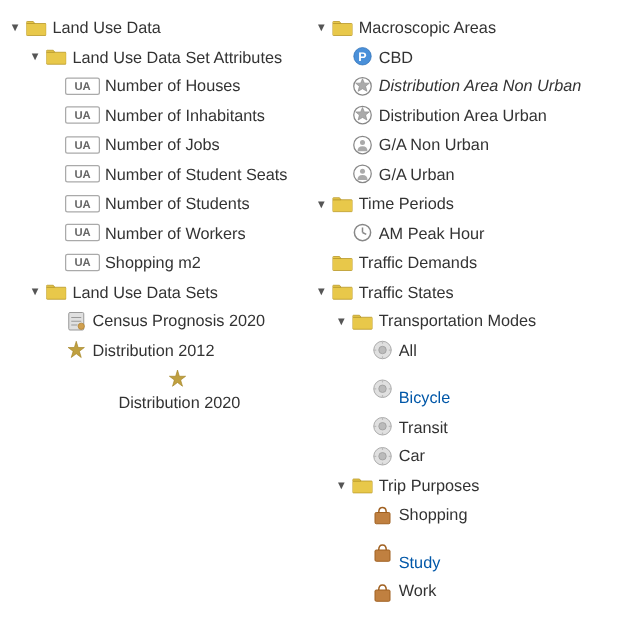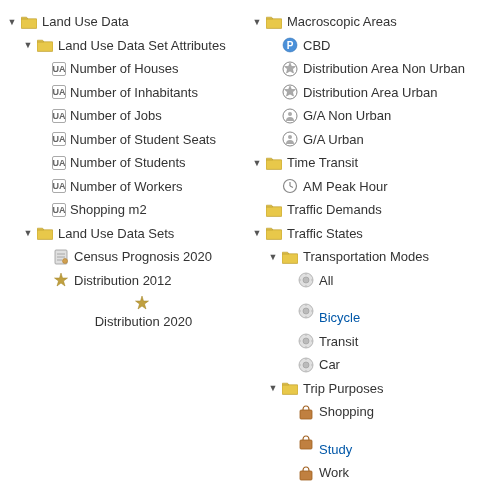--- a/index.html
+++ b/index.html
@@ -58,21 +58,21 @@
     
     .icon-folder svg { width: 16px; height: 14px; }
 
     
     .icon-ua {
       font-size: 9px;
       font-weight: bold;
       color: #666;
       border: 1px solid #aaa;
       border-radius: 2px;
-      width: 14px;
+      width: 28px;
       height: 14px;
       display: inline-flex;
       align-items: center;
       justify-content: center;
       margin-right: 4px;
       flex-shrink: 0;
     }
 
     
     .icon-svg svg {
@@ -202,21 +202,21 @@
       <div class="tree-node" style="padding-left: 16px;">
         <span class="chevron-empty"></span>
         <span class="icon icon-svg">
       <svg viewBox="0 0 16 16">
             <circle cx="8" cy="8" r="7" fill="#4a90d9" stroke="#2a6ab0" stroke-width="0.5"></circle>
       <text x="8" y="12" text-anchor="middle" font-size="10" font-weight="bold" fill="white" font-family="Arial">P</text>
           </svg>
     </span>
         <span class="node-label">CBD</span>
       </div>
-      <div class="tree-node" style="padding-left: 16px;">
+      <div class="tree-node" style="padding-left: 16px; font-style: italic;">
         <span class="chevron-empty"></span>
         <span class="icon icon-svg">
       <svg viewBox="0 0 16 16">
             <circle cx="8" cy="8" r="7" fill="none" stroke="#888" stroke-width="1"></circle>
       <path d="M8 2 L9.5 5.5 L13.5 5.5 L10.5 8 L11.5 12 L8 10 L4.5 12 L5.5 8 L2.5 5.5 L6.5 5.5 Z" fill="#aaa" stroke="#888" stroke-width="0.5"></path>
           </svg>
     </span>
         <span class="node-label">Distribution Area Non Urban</span>
       </div>
       <div class="tree-node" style="padding-left: 16px;">
@@ -252,21 +252,21 @@
         <span class="node-label">G/A Urban</span>
       </div>
       <div class="tree-node" style="padding-left: 0px;">
         <span class="chevron chevron-down"></span>
         <span class="icon icon-folder">
           <svg viewBox="0 0 20 16" fill="none" xmlns="http://www.w3.org/2000/svg">
     <rect x="0" y="4" width="20" height="12" rx="1" fill="#e8c84a" stroke="#b8982a" stroke-width="0.8"></rect>
     <path d="M0 4 L0 3 Q0 2 1 2 L7 2 L8.5 4Z" fill="#e8c84a" stroke="#b8982a" stroke-width="0.8"></path>
   </svg>
         </span>
-        <span class="node-label">Time Transit</span>
+        <span class="node-label">Time Periods</span>
       </div>
       <div class="tree-node" style="padding-left: 16px;">
         <span class="chevron-empty"></span>
         <span class="icon icon-svg">
       <svg viewBox="0 0 16 16">
             <circle cx="8" cy="8" r="6.5" fill="none" stroke="#888" stroke-width="1.2"></circle>
       <line x1="8" y1="4" x2="8" y2="8" stroke="#888" stroke-width="1.2"></line>
       <line x1="8" y1="8" x2="11" y2="9.5" stroke="#888" stroke-width="1.2"></line>
           </svg>
     </span>
@@ -369,21 +369,21 @@
       <div class="tree-node" style="padding-left: 32px;">
         <span class="chevron-empty"></span>
         <span class="icon icon-svg">
       <svg viewBox="0 0 16 16">
       <rect x="2" y="6" width="12" height="9" rx="1" fill="#c08040" stroke="#a06020" stroke-width="0.8"></rect>
       <path d="M5 6 Q5 2 8 2 Q11 2 11 6" fill="none" stroke="#a06020" stroke-width="1.2"></path>
       </svg>
     </span>
         <span class="node-label blue">Study</span>
       </div>
-      <div class="tree-node" style="padding-left: 32px;">
+      <div class="tree-node" style="padding-left: 32px; align-items: flex-end;">
         <span class="chevron-empty"></span>
         <span class="icon icon-svg">
       <svg viewBox="0 0 16 16">
       <rect x="2" y="6" width="12" height="9" rx="1" fill="#c08040" stroke="#a06020" stroke-width="0.8"></rect>
       <path d="M5 6 Q5 2 8 2 Q11 2 11 6" fill="none" stroke="#a06020" stroke-width="1.2"></path>
       </svg>
     </span>
         <span class="node-label">Work</span>
       </div>
     </div>

